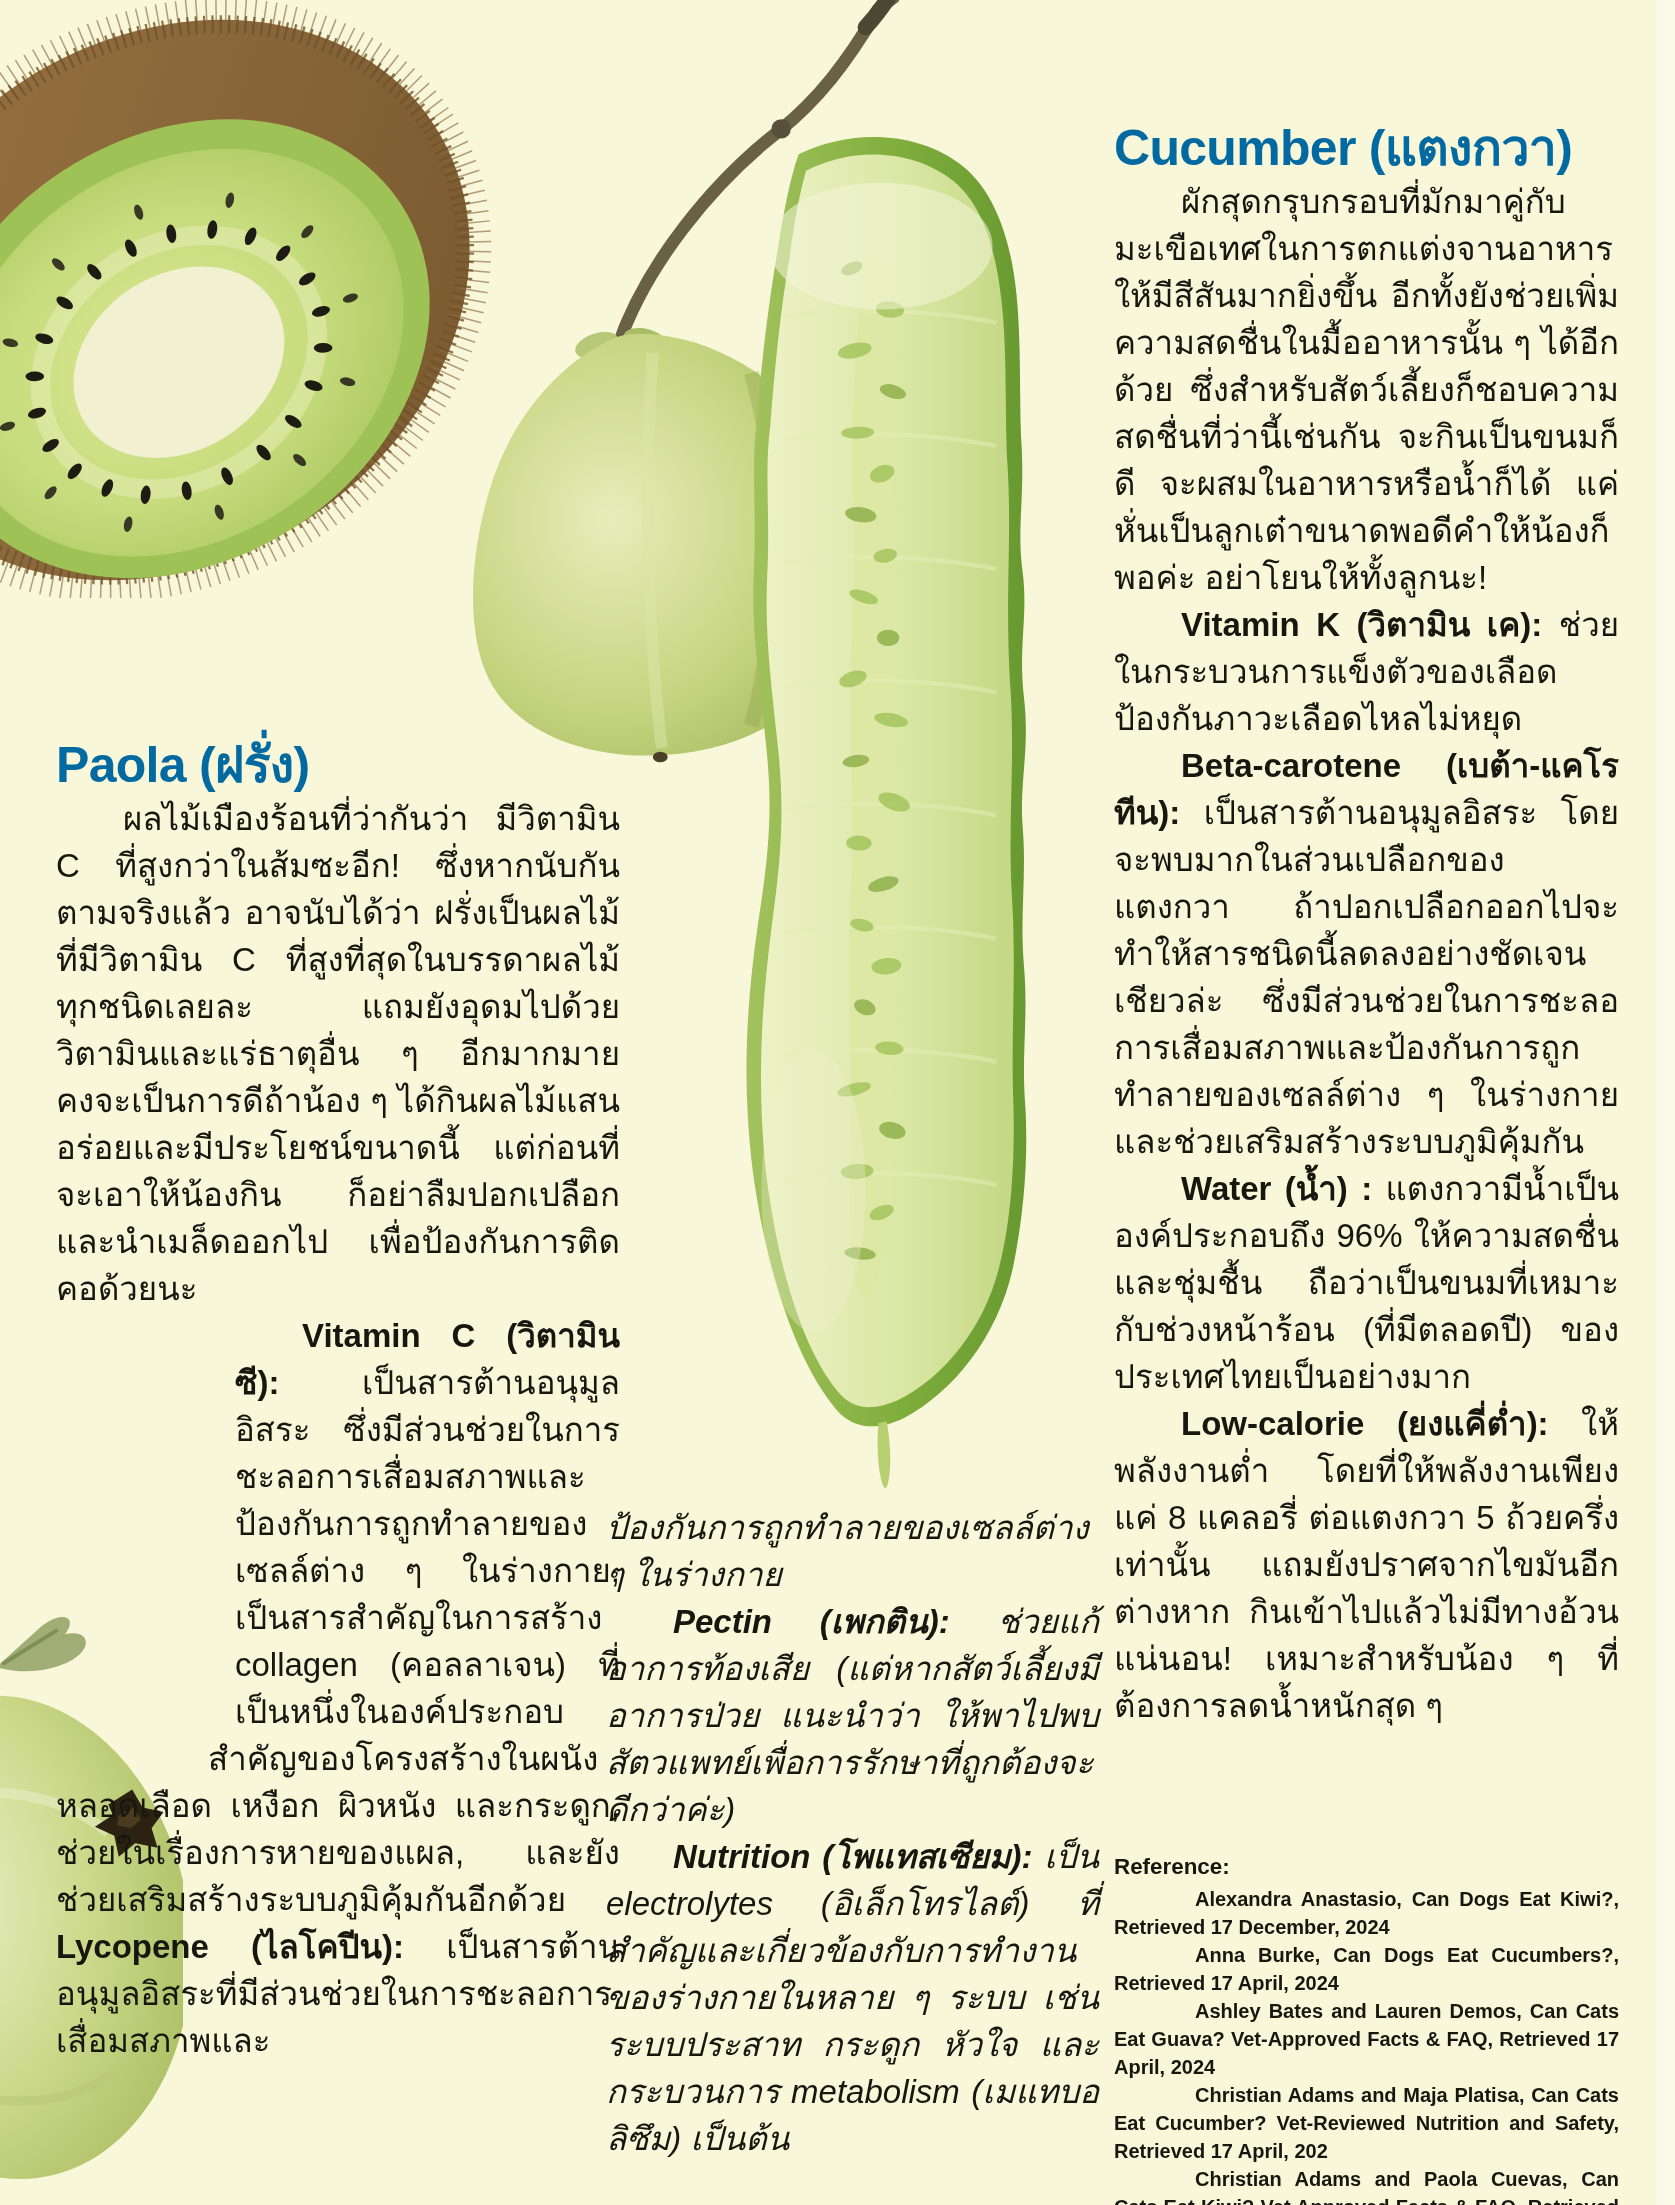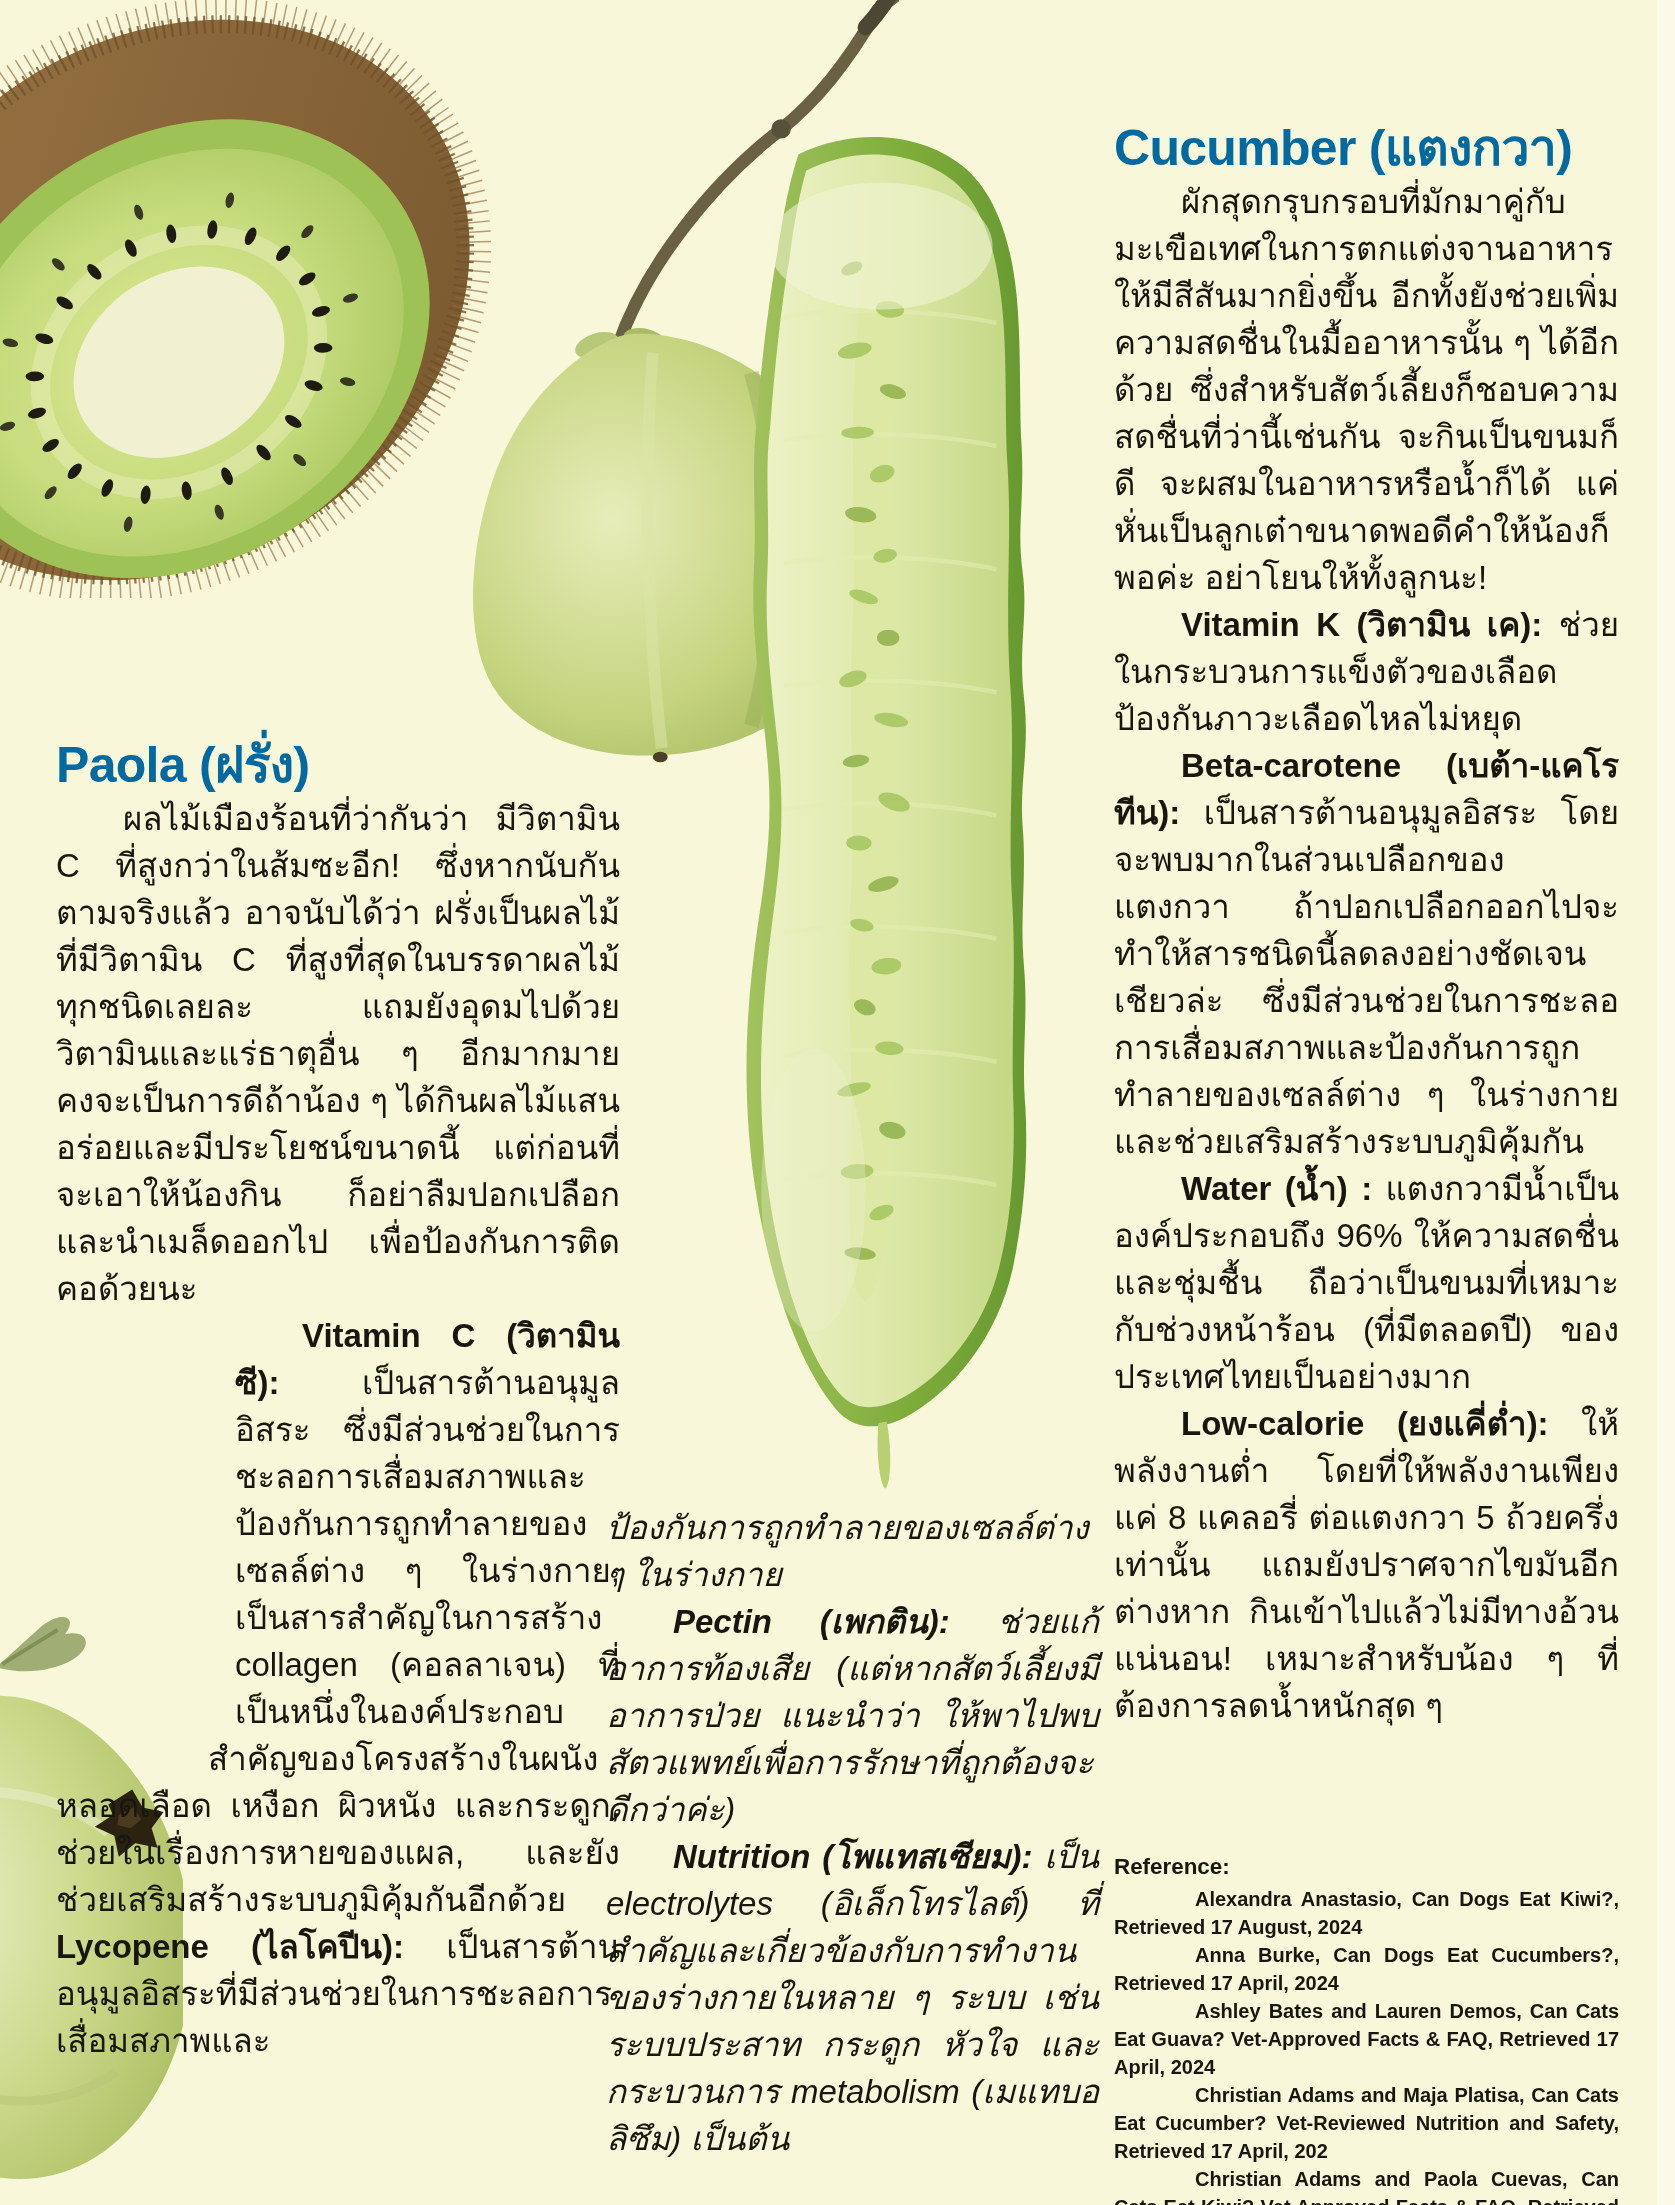--- a/index.html
+++ b/index.html
@@ -236,21 +236,21 @@
     <h2 class="sect">Cucumber (แตงกวา)</h2>
     <p class="body ind intro-gap">ผักสุดกรุบกรอบที่มักมาคู่กับมะเขือเทศในการตกแต่งจานอาหารให้มีสีสันมากยิ่งขึ้น อีกทั้งยังช่วยเพิ่มความสดชื่นในมื้ออาหารนั้น ๆ ได้อีกด้วย ซึ่งสำหรับสัตว์เลี้ยงก็ชอบความสดชื่นที่ว่านี้เช่นกัน จะกินเป็นขนมก็ดี จะผสมในอาหารหรือน้ำก็ได้ แค่หั่นเป็นลูกเต๋าขนาดพอดีคำให้น้องก็พอค่ะ อย่าโยนให้ทั้งลูกนะ!</p>
     <p class="body ind gap-top"><b>Vitamin K (วิตามิน เค):</b><span> ช่วยในกระบวนการแข็งตัวของเลือด ป้องกันภาวะเลือดไหลไม่หยุด</span></p>
     <p class="body ind"><b>Beta-carotene (เบต้า-แคโรทีน):</b><span> เป็นสารต้านอนุมูลอิสระ โดยจะพบมากในส่วนเปลือกของแตงกวา ถ้าปอกเปลือกออกไปจะทำให้สารชนิดนี้ลดลงอย่างชัดเจนเชียวล่ะ ซึ่งมีส่วนช่วยในการชะลอการเสื่อมสภาพและป้องกันการถูกทำลายของเซลล์ต่าง ๆ ในร่างกาย และช่วยเสริมสร้างระบบภูมิคุ้มกัน</span></p>
     <p class="body ind"><b>Water (น้ำ) :</b><span> แตงกวามีน้ำเป็นองค์ประกอบถึง 96% ให้ความสดชื่นและชุ่มชื้น ถือว่าเป็นขนมที่เหมาะกับช่วงหน้าร้อน (ที่มีตลอดปี) ของประเทศไทยเป็นอย่างมาก</span></p>
     <p class="body ind"><b>Low-calorie (ยงแคี่ต่ำ):</b><span> ให้พลังงานต่ำ โดยที่ให้พลังงานเพียงแค่ 8 แคลอรี่ ต่อแตงกวา 5 ถ้วยครึ่งเท่านั้น แถมยังปราศจากไขมันอีกต่างหาก กินเข้าไปแล้วไม่มีทางอ้วนแน่นอน! เหมาะสำหรับน้อง ๆ ที่ต้องการลดน้ำหนักสุด ๆ</span></p>
   </section>
 
   <section class="refs">
     <p class="rh">Reference:</p>
-    <p>Alexandra Anastasio, Can Dogs Eat Kiwi?, Retrieved 17 August, 2024</p>
+    <p>Alexandra Anastasio, Can Dogs Eat Kiwi?, Retrieved 17 December, 2024</p>
     <p>Anna Burke, Can Dogs Eat Cucumbers?, Retrieved 17 April, 2024</p>
     <p>Ashley Bates and Lauren Demos, Can Cats Eat Guava? Vet-Approved Facts &amp; FAQ, Retrieved 17 April, 2024</p>
     <p>Christian Adams and Maja Platisa, Can Cats Eat Cucumber? Vet-Reviewed Nutrition and Safety, Retrieved 17 April, 202</p>
     <p>Christian Adams and Paola Cuevas, Can Cats Eat Kiwi? Vet Approved Facts &amp; FAQ, Retrieved 17 April, 2024</p>
 
   </section>
 </div>
 
 
 </body></html>

